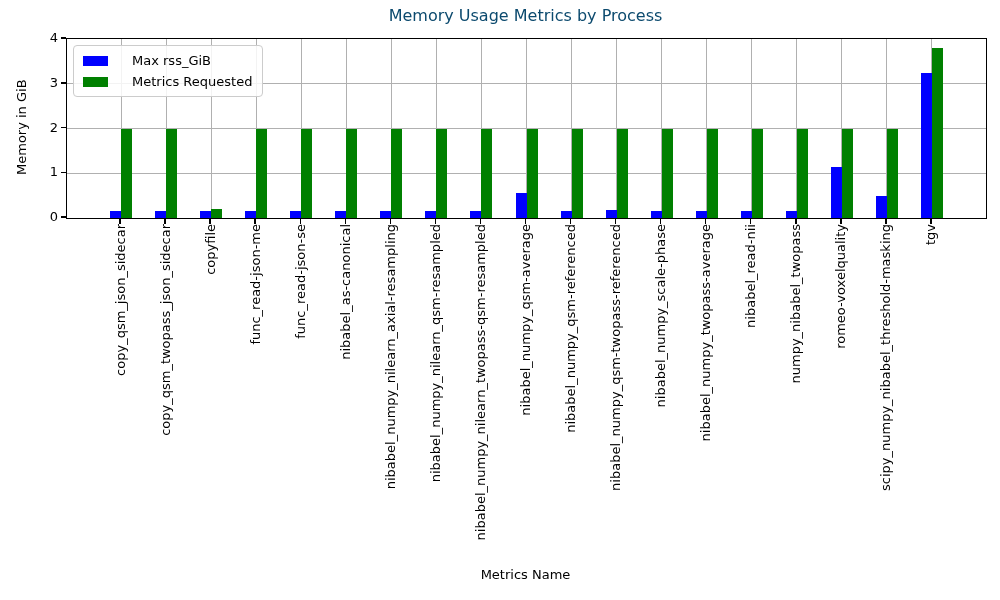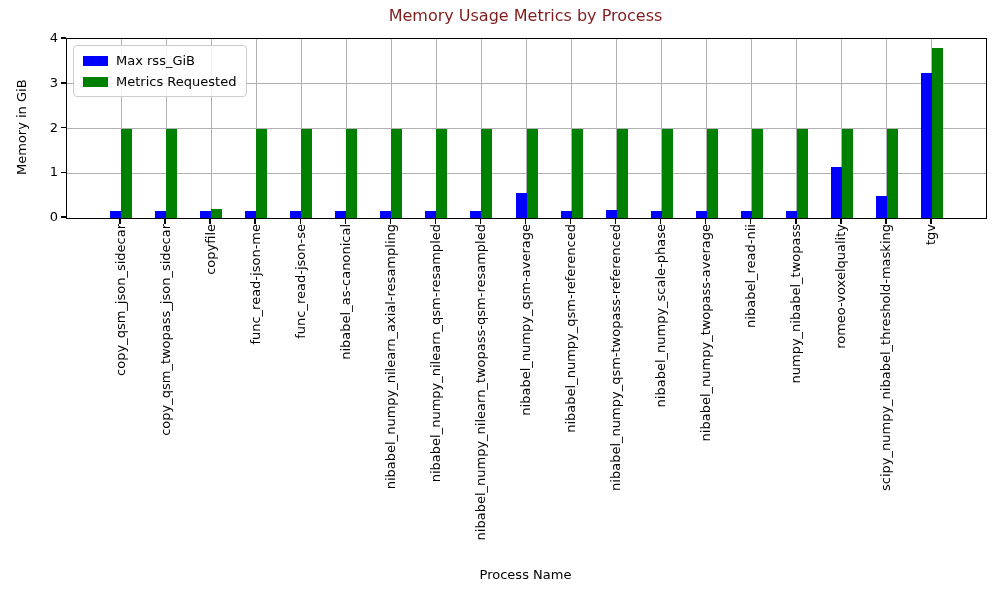--- a/index.html
+++ b/index.html
@@ -6,41 +6,41 @@
   #figure {
     position: relative;
     width: 1000px; height: 600px;
     background: #ffffff;
     font-family: "DejaVu Sans", sans-serif;
     color: #000000;
     overflow: hidden;
   }
   #chart-title {
     position: absolute; left: 66px; top: 6px; width: 919px;
-    text-align: center; font-size: 16px; color: #7f1d1d;
+    text-align: center; font-size: 16px; color: #0c4a6e;
   }
   #plot-area {
     position: absolute; left: 66px; top: 38px;
     width: 919px; height: 179px;
     border: 1.5px solid #000000;
     background: #ffffff;
     box-sizing: content-box;
   }
   .grid-h { position: absolute; left: 0; width: 100%; height: 1px; }
   .grid-v { position: absolute; top: 0; height: 100%; width: 1px; }
   .bar { position: absolute; bottom: 0; }
   #legend {
     position: absolute; left: 6px; top: 6px;
     background: rgba(255,255,255,0.85);
     border: 1px solid #cccccc; border-radius: 4px;
     padding: 7px 10px 7px 9px;
     display: flex; flex-direction: column; gap: 6px;
     z-index: 5;
   }
-  .legend-row { display: flex; align-items: center; gap: 8px; }
+  .legend-row { display: flex; align-items: center; gap: 24px; }
   .legend-swatch { width: 25px; height: 10px; flex: 0 0 auto; }
   .legend-label { font-size: 13px; white-space: nowrap; }
   .y-tick-label {
     position: absolute; left: 0; width: 58px; text-align: right;
     font-size: 13px; line-height: 16px;
   }
   .y-tick-mark { position: absolute; width: 5px; height: 1.5px; background: #000; }
   .x-tick-mark { position: absolute; width: 1.5px; height: 5px; background: #000; top: 219px; }
   .x-tick-label {
     position: absolute; top: 224px; width: 17px;
@@ -129,21 +129,21 @@
       <div class="bar" style="left: 504.549px; width: 11px; height: 89.5px; background: rgb(0, 128, 0);"></div>
       <div class="bar" style="left: 549.598px; width: 11px; height: 89.5px; background: rgb(0, 128, 0);"></div>
       <div class="bar" style="left: 594.647px; width: 11px; height: 89.5px; background: rgb(0, 128, 0);"></div>
       <div class="bar" style="left: 639.696px; width: 11px; height: 89.5px; background: rgb(0, 128, 0);"></div>
       <div class="bar" style="left: 684.745px; width: 11px; height: 89.5px; background: rgb(0, 128, 0);"></div>
       <div class="bar" style="left: 729.794px; width: 11px; height: 89.5px; background: rgb(0, 128, 0);"></div>
       <div class="bar" style="left: 774.843px; width: 11px; height: 89.5px; background: rgb(0, 128, 0);"></div>
       <div class="bar" style="left: 819.892px; width: 11px; height: 89.5px; background: rgb(0, 128, 0);"></div>
       <div class="bar" style="left: 864.941px; width: 11px; height: 170.05px; background: rgb(0, 128, 0);"></div>
     </div>
-  <div id="x-axis-label">Process Name</div>
+  <div id="x-axis-label">Metrics Name</div>
   <div id="y-axis-label">Memory in GiB</div>
 <div class="y-tick-mark" style="left: 61px; top: 216.25px;"></div>
     <div class="y-tick-label" style="top: 209px;">0</div>
     <div class="y-tick-mark" style="left: 61px; top: 171.5px;"></div>
     <div class="y-tick-label" style="top: 164.25px;">1</div>
     <div class="y-tick-mark" style="left: 61px; top: 126.75px;"></div>
     <div class="y-tick-label" style="top: 119.5px;">2</div>
     <div class="y-tick-mark" style="left: 61px; top: 82px;"></div>
     <div class="y-tick-label" style="top: 74.75px;">3</div>
     <div class="y-tick-mark" style="left: 61px; top: 37.25px;"></div>

